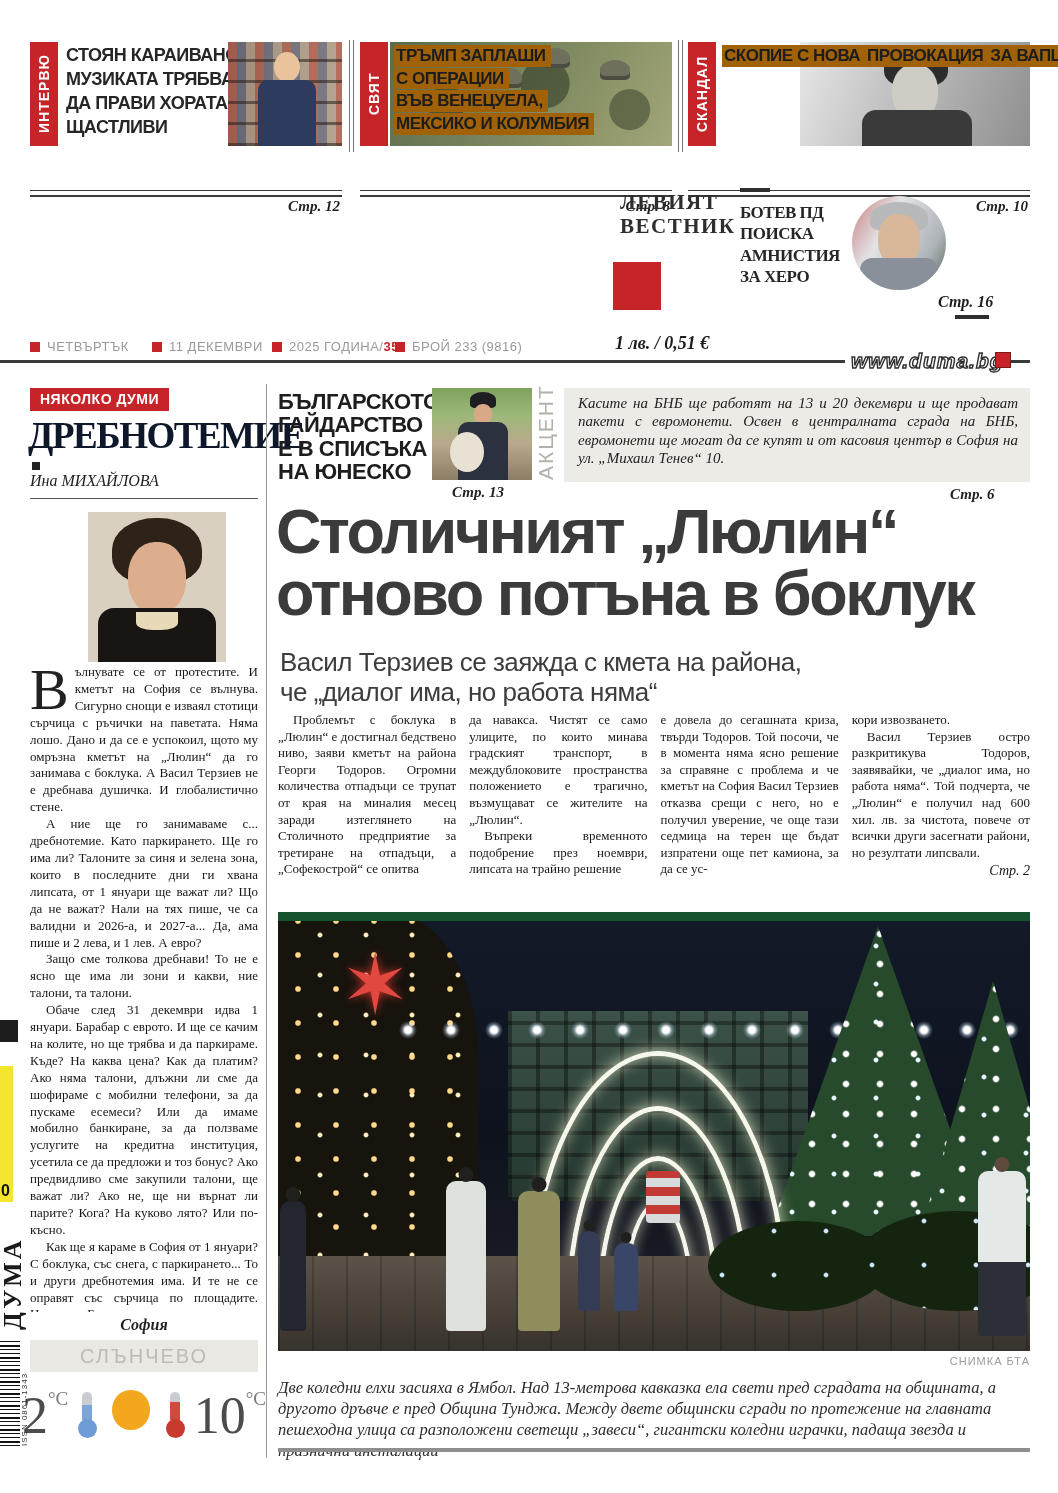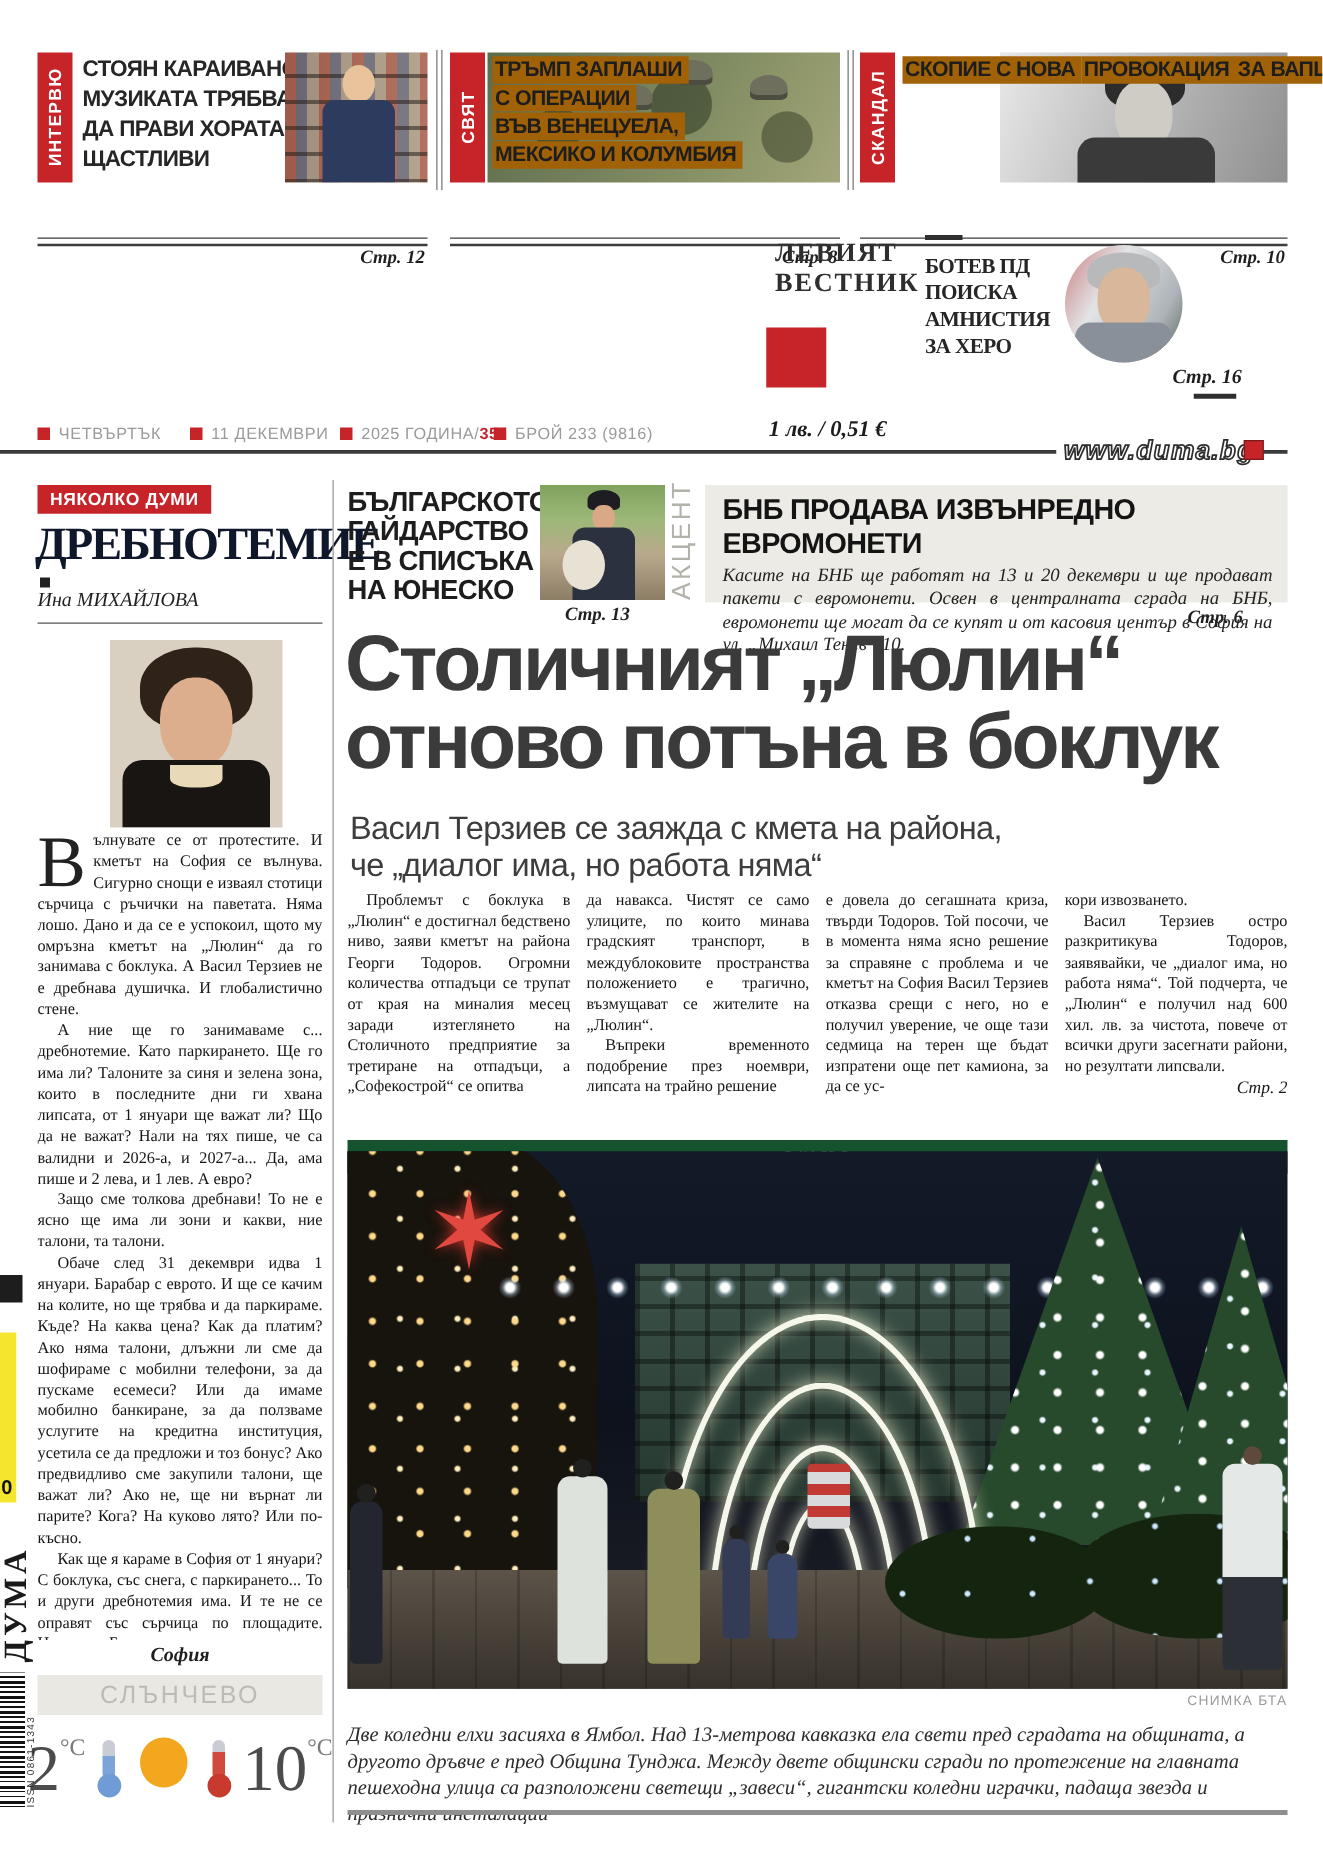--- a/index.html
+++ b/index.html
@@ -334,21 +334,20 @@
   <div class="unesco-photo">
     <div class="hat"></div>
     <div class="face"></div>
     <div class="coat"></div>
     <div class="bag"></div>
   </div>
   <div class="unesco-page serif">Стр. 13</div>
 
   <div class="akcent-label">АКЦЕНТ</div>
   <div class="akcent-box">
-    <p class="akcent-title">БНБ ПРОДАВА ИЗВЪНРЕДНО ЕВРОМОНЕТИ</p>
     <p class="akcent-text">Касите на БНБ ще работят на 13 и 20 декември и ще продават пакети с евромонети. Освен в централната сграда на БНБ, евромонети ще могат да се купят и от касовия център в София на ул. „Михаил Тенев“ 10.</p>
   </div>
   <div class="akcent-page serif">Стр. 6</div>
 
   <div class="headline ml">Столичният „Люлин“
 отново потъна в боклук</div>
   <div class="subhead ml">Васил Терзиев се заяжда с кмета на района,
 че „диалог има, но работа няма“</div>
 
   <div class="bodycols">

